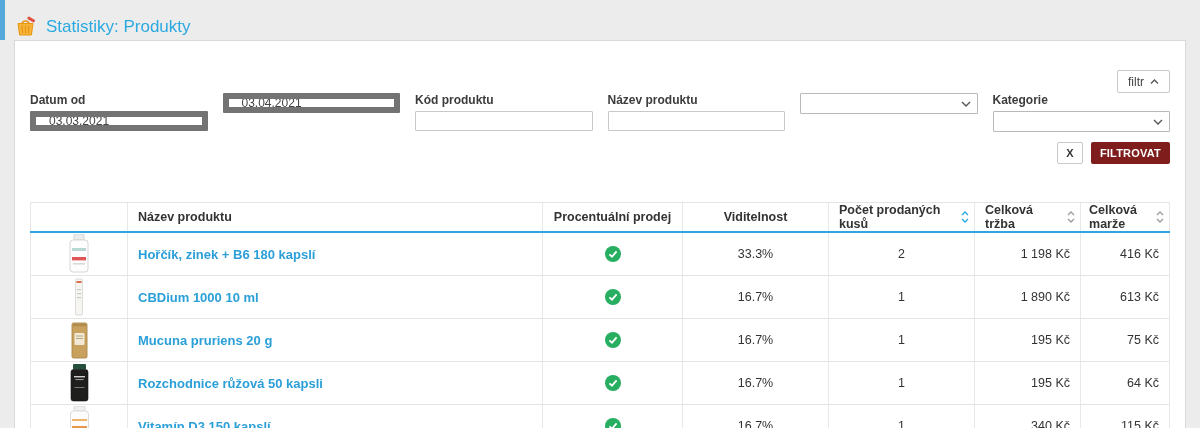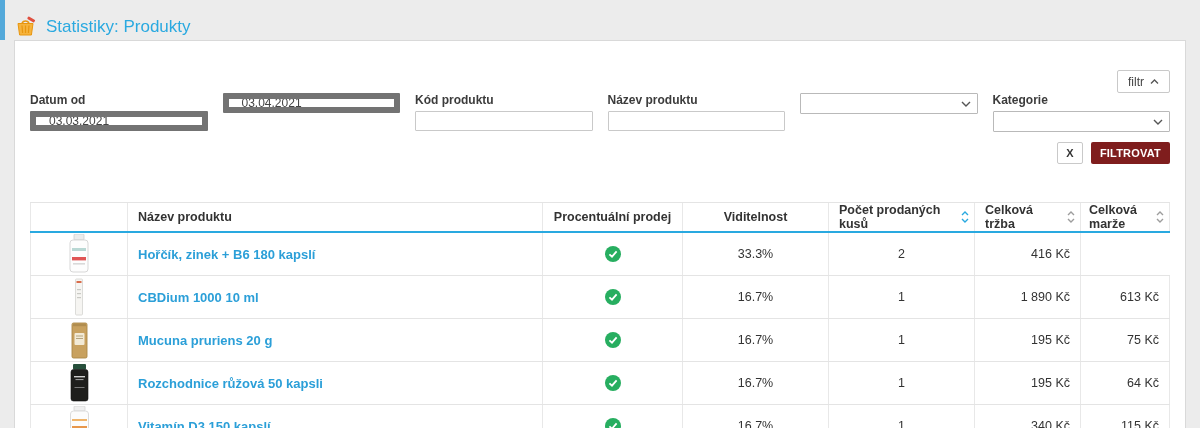--- a/index.html
+++ b/index.html
@@ -216,20 +216,21 @@
       <div class="tc c-center">
           <span style="display:flex;">
         <svg width="16" height="16" viewBox="0 0 16 16">
               <circle cx="8" cy="8" r="8" fill="#27ae60"></circle>
               <path d="M4.4 8.3 L7 10.7 L11.6 5.4" stroke="#fff" stroke-width="1.8" fill="none"></path>
             </svg>
       </span>
         </div>
       <div class="tc c-center">33.3%</div>
       <div class="tc c-center">2</div>
+      <div class="tc c-right">1 198 Kč</div>
       <div class="tc c-right">416 Kč</div>
     </div>
 
     <div class="trow">
       <div class="tc">
           <span class="thumb-wrap">
         <svg width="30" height="40" viewBox="0 0 30 40">
               <rect x="11.5" y="2" width="7" height="36" rx="1" fill="#f6f5f2" stroke="#d8d8d5" stroke-width="0.9"></rect>
               <rect x="12.5" y="4" width="5" height="2" fill="#d96c4a"></rect>
               <rect x="13" y="12" width="4" height="1.2" fill="#c9c9c4"></rect>

